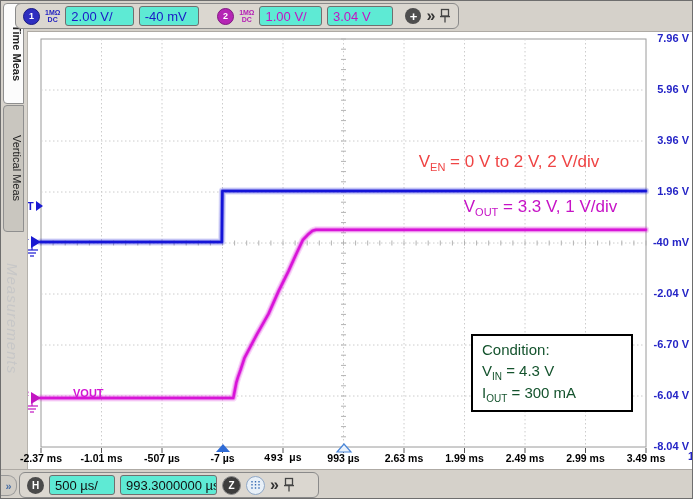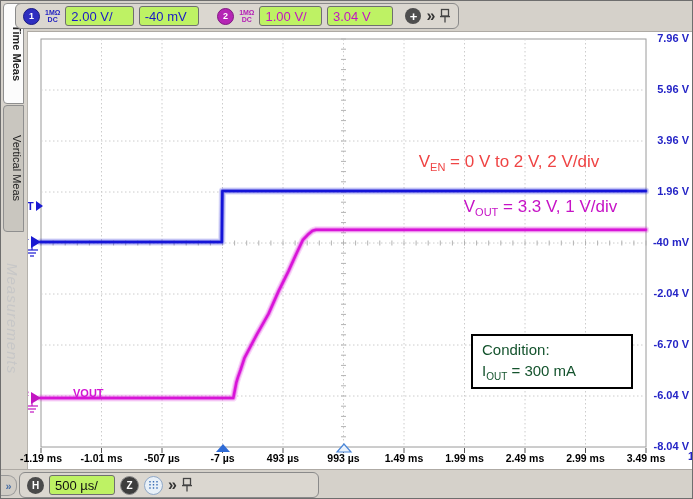--- a/index.html
+++ b/index.html
@@ -24,21 +24,21 @@
   .toolbar{position:absolute;display:flex;align-items:center;gap:5px;background:#dbd7d0;
            border:1px solid #8a8a8a;border-radius:6px;box-sizing:border-box;padding:0 7px;z-index:6;}
   #top-toolbar{left:14px;top:2px;width:444px;height:26px;}
   #bottom-toolbar{left:18px;top:471px;width:300px;height:26px;}
   .chan-circle{width:15px;height:15px;min-width:15px;border-radius:50%;color:#fff;font-size:9px;
                font-weight:700;display:flex;align-items:center;justify-content:center;}
   .cc1{background:#2e2ec0;border:1px solid #1a1a80;}
   .cc2{background:#b525b5;border:1px solid #801a80;}
   .imp{font-size:7px;font-weight:700;line-height:7.5px;text-align:center;}
   .imp1{color:#2222c0;} .imp2{color:#b520b5;}
-  .field{background:#bef264;border:1px solid #6f6f6f;border-radius:3px;height:20px;line-height:20px;
+  .field{background:#5eead4;border:1px solid #6f6f6f;border-radius:3px;height:20px;line-height:20px;
          padding:0 5px;font-size:13px;box-sizing:border-box;white-space:nowrap;overflow:hidden;}
   .f-blue{color:#1a1ac6;} .f-mag{color:#c215c2;} .f-black{color:#111;}
   .w70{width:70px;} .w62{width:62px;} .w64{width:64px;} .w68{width:68px;} .w66{width:66px;} .w97{width:97px;}
   .round-btn{border-radius:50%;color:#fff;display:flex;align-items:center;justify-content:center;font-weight:700;}
   .plus-btn{width:16px;height:16px;min-width:16px;background:#4e4e4e;font-size:13px;}
   .h-btn{width:17px;height:17px;min-width:17px;background:#4a4a4a;font-size:10px;}
   .z-btn{width:17px;height:17px;min-width:17px;background:#3d3d3d;font-size:10px;border:1px solid #8a8a8a;}
   .dotted-btn{width:17px;height:17px;min-width:17px;border-radius:50%;background:#e8f0f8;
               border:1px solid #8fa8c8;display:flex;align-items:center;justify-content:center;}
   .chev{font-size:16px;color:#333;font-weight:700;letter-spacing:-1px;line-height:16px;}
@@ -239,39 +239,40 @@
       <div class="ylab" style="top: 82px;">5.96 V</div>
       <div class="ylab" style="top: 133px;">3.96 V</div>
       <div class="ylab" style="top: 184px;">1.96 V</div>
       <div class="ylab" style="top: 235px;">-40 mV</div>
       <div class="ylab" style="top: 286px;">-2.04 V</div>
       <div class="ylab" style="top: 337px;">-6.70 V</div>
       <div class="ylab" style="top: 388px;">-6.04 V</div>
       <div class="ylab" style="top: 439px;">-8.04 V</div>
     </div>
   <div id="x-labels">
-      <div class="xlab" style="left: 40px;">-1.19 ms</div>
+      <div class="xlab" style="left: 40px;">-2.37 ms</div>
       <div class="xlab" style="left: 100.5px;">-1.01 ms</div>
       <div class="xlab" style="left: 161px;">-507 µs</div>
       <div class="xlab" style="left: 221.5px;">-7 µs</div>
-      <div class="xlab" style="left: 282px;">493 µs</div>
+      <div class="xlab" style="left: 282px; font-family: Liberation Mono, monospace;">493 µs</div>
       <div class="xlab" style="left: 342.5px;">993 µs</div>
-      <div class="xlab" style="left: 403px;">1.49 ms</div>
+      <div class="xlab" style="left: 403px;">2.63 ms</div>
       <div class="xlab" style="left: 463.5px;">1.99 ms</div>
       <div class="xlab" style="left: 524px;">2.49 ms</div>
       <div class="xlab" style="left: 584.5px;">2.99 ms</div>
       <div class="xlab" style="left: 645px;">3.49 ms</div>
     </div>
 
   <div class="annotation" id="ann-ven"><span>V</span><sub>EN</sub><span> = 0 V to 2 V, 2 V/div</span></div>
   <div class="annotation" id="ann-vout"><span>V</span><sub>OUT</sub><span> = 3.3 V, 1 V/div</span></div>
   <div class="trace-label">VOUT</div>
 
   <div class="cond-box">
     <div>Condition:</div>
+    <div><span>V</span><sub>IN</sub><span> = 4.3 V</span></div>
     <div><span>I</span><sub>OUT</sub><span> = 300 mA</span></div>
   </div>
 
   <div class="edge-label">1</div>
 
   <div class="left-strip">
     <div class="tab tab-active">Time Meas</div>
     <div class="tab tab-inactive">Vertical Meas</div>
     <div class="watermark">Measurements</div>
   </div>
@@ -301,20 +302,21 @@
       <line x1="1" y1="8.6" x2="11" y2="8.6" stroke="#444" stroke-width="1.3"></line>
       <line x1="6" y1="8.6" x2="6" y2="14.5" stroke="#444" stroke-width="1.3"></line>
     </svg>
   </div>
 
   <div class="footer"></div>
   <div class="half-btn">»</div>
   <div class="toolbar" id="bottom-toolbar">
     <div class="round-btn h-btn">H</div>
     <div class="field f-black w66">500 µs/</div>
+    <div class="field f-black w97">993.3000000 µs</div>
     <div class="round-btn z-btn">Z</div>
     <div class="dotted-btn">
       <svg width="13" height="13">
         <line x1="3" y1="2" x2="3" y2="11" stroke="#3a6db5" stroke-width="1.4" stroke-dasharray="1.5 1.6"></line>
         <line x1="6.5" y1="2" x2="6.5" y2="11" stroke="#3a6db5" stroke-width="1.4" stroke-dasharray="1.5 1.6"></line>
         <line x1="10" y1="2" x2="10" y2="11" stroke="#3a6db5" stroke-width="1.4" stroke-dasharray="1.5 1.6"></line>
       </svg>
     </div>
     <div class="chev">»</div>
     <svg width="12" height="16">

